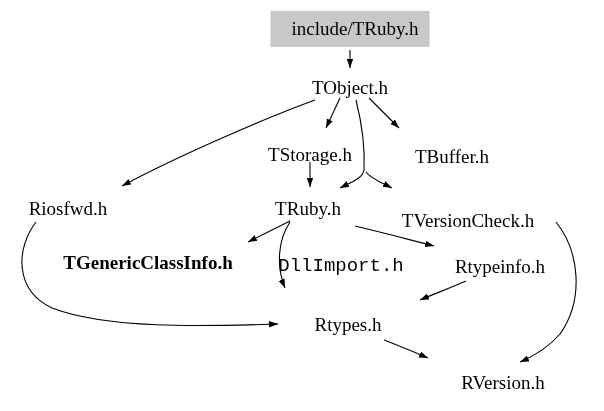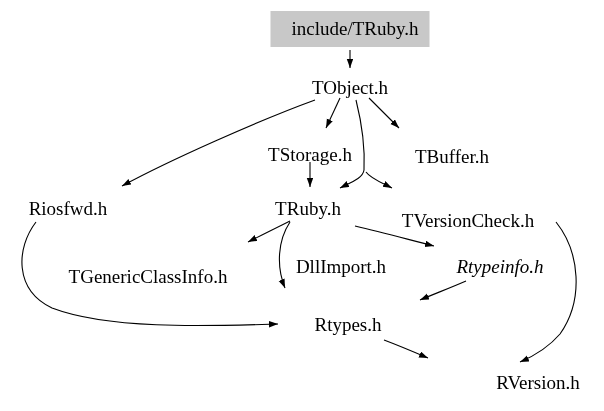--- a/index.html
+++ b/index.html
@@ -78,19 +78,19 @@
   </svg>
 
   <div id="node-layer">
       <div class="graph-node filled" style="left: 350px; top: 29px;">include/TRuby.h</div>
       <div class="graph-node" style="left: 350px; top: 87px;">TObject.h</div>
       <div class="graph-node" style="left: 310px; top: 154px;">TStorage.h</div>
       <div class="graph-node" style="left: 452px; top: 148px; margin-top: 8px;">TBuffer.h</div>
       <div class="graph-node" style="left: 68px; top: 208px; text-align: right;">Riosfwd.h</div>
       <div class="graph-node" style="left: 308px; top: 208px;">TRuby.h</div>
       <div class="graph-node" style="left: 468px; top: 220px;">TVersionCheck.h</div>
-      <div class="graph-node" style="left: 148px; top: 276px;">TGenericClassInfo.h</div>
-      <div class="graph-node" style="left: 341px; top: 266px;">DllImport.h</div>
-      <div class="graph-node" style="left: 500px; top: 266px; font-style: italic;">Rtypeinfo.h</div>
+      <div class="graph-node" style="left: 148px; top: 262px; font-weight: bold;">TGenericClassInfo.h</div>
+      <div class="graph-node" style="left: 341px; top: 266px; font-family: Liberation Mono, monospace;">DllImport.h</div>
+      <div class="graph-node" style="left: 500px; top: 266px;">Rtypeinfo.h</div>
       <div class="graph-node" style="left: 348px; top: 324px;">Rtypes.h</div>
-      <div class="graph-node" style="left: 503px; top: 382px; margin-left: 35px;">RVersion.h</div>
+      <div class="graph-node" style="left: 503px; top: 382px;">RVersion.h</div>
     </div>
 </div>
 
 </body></html>

